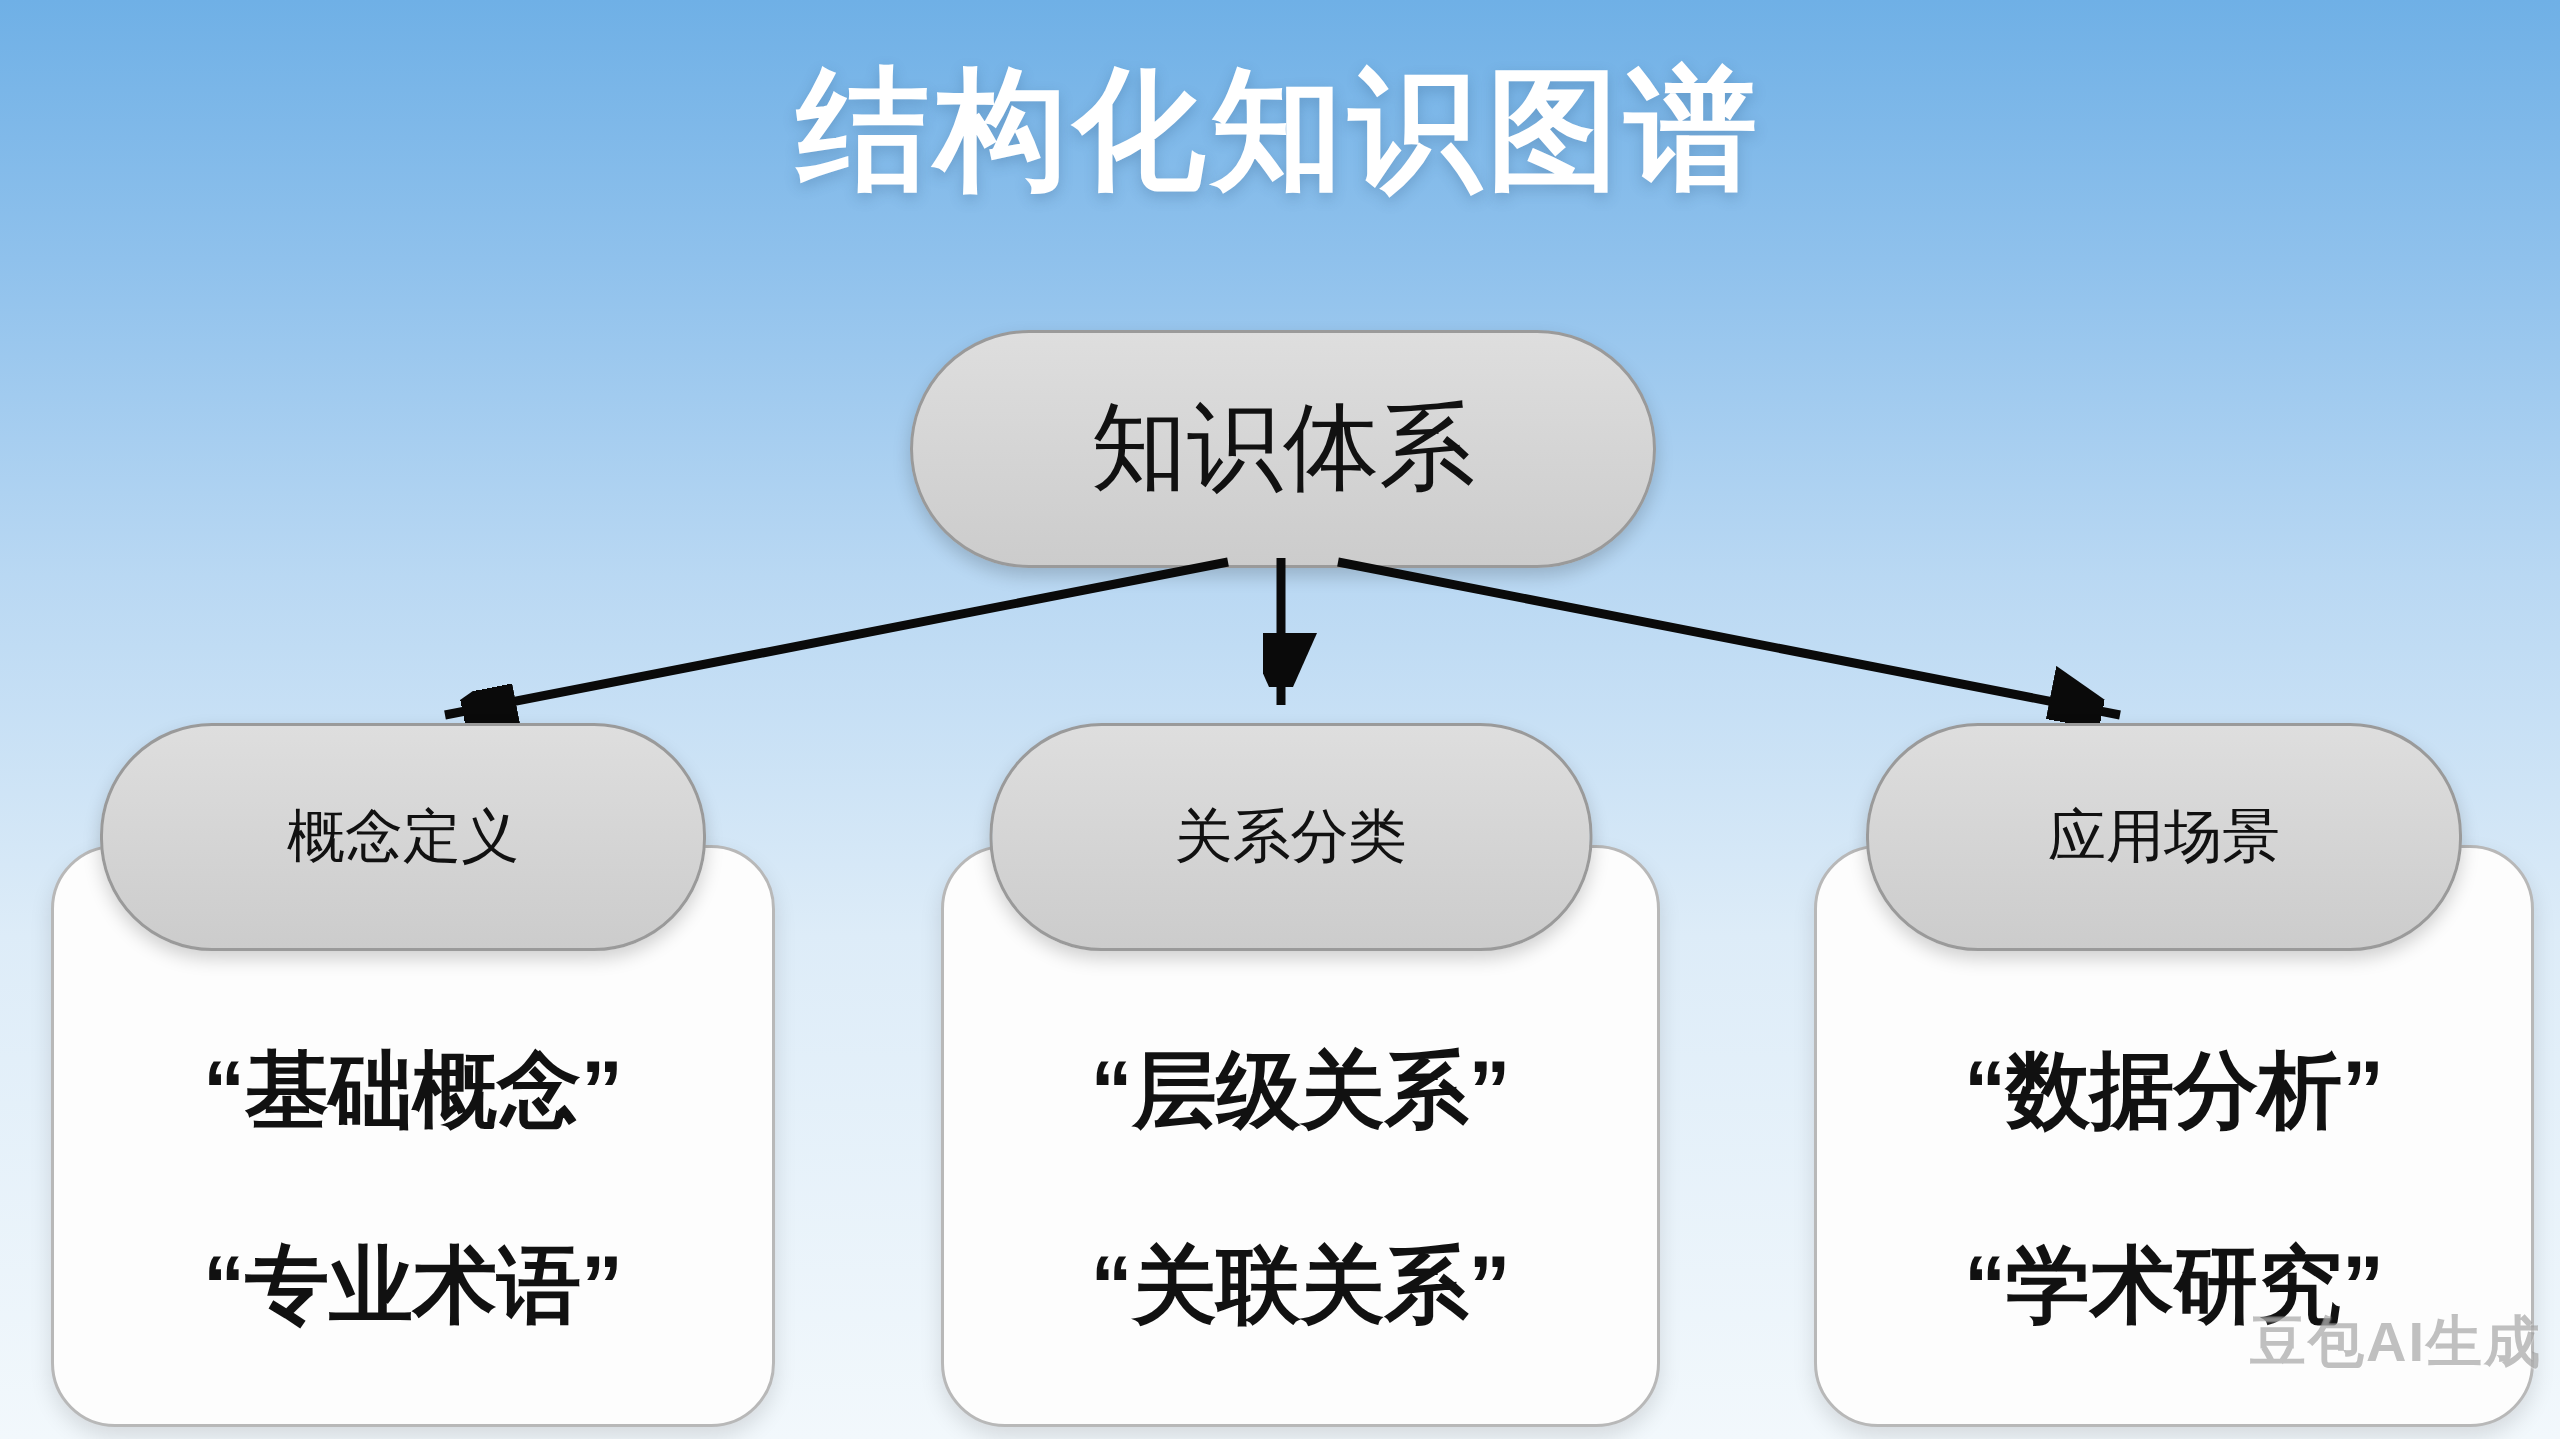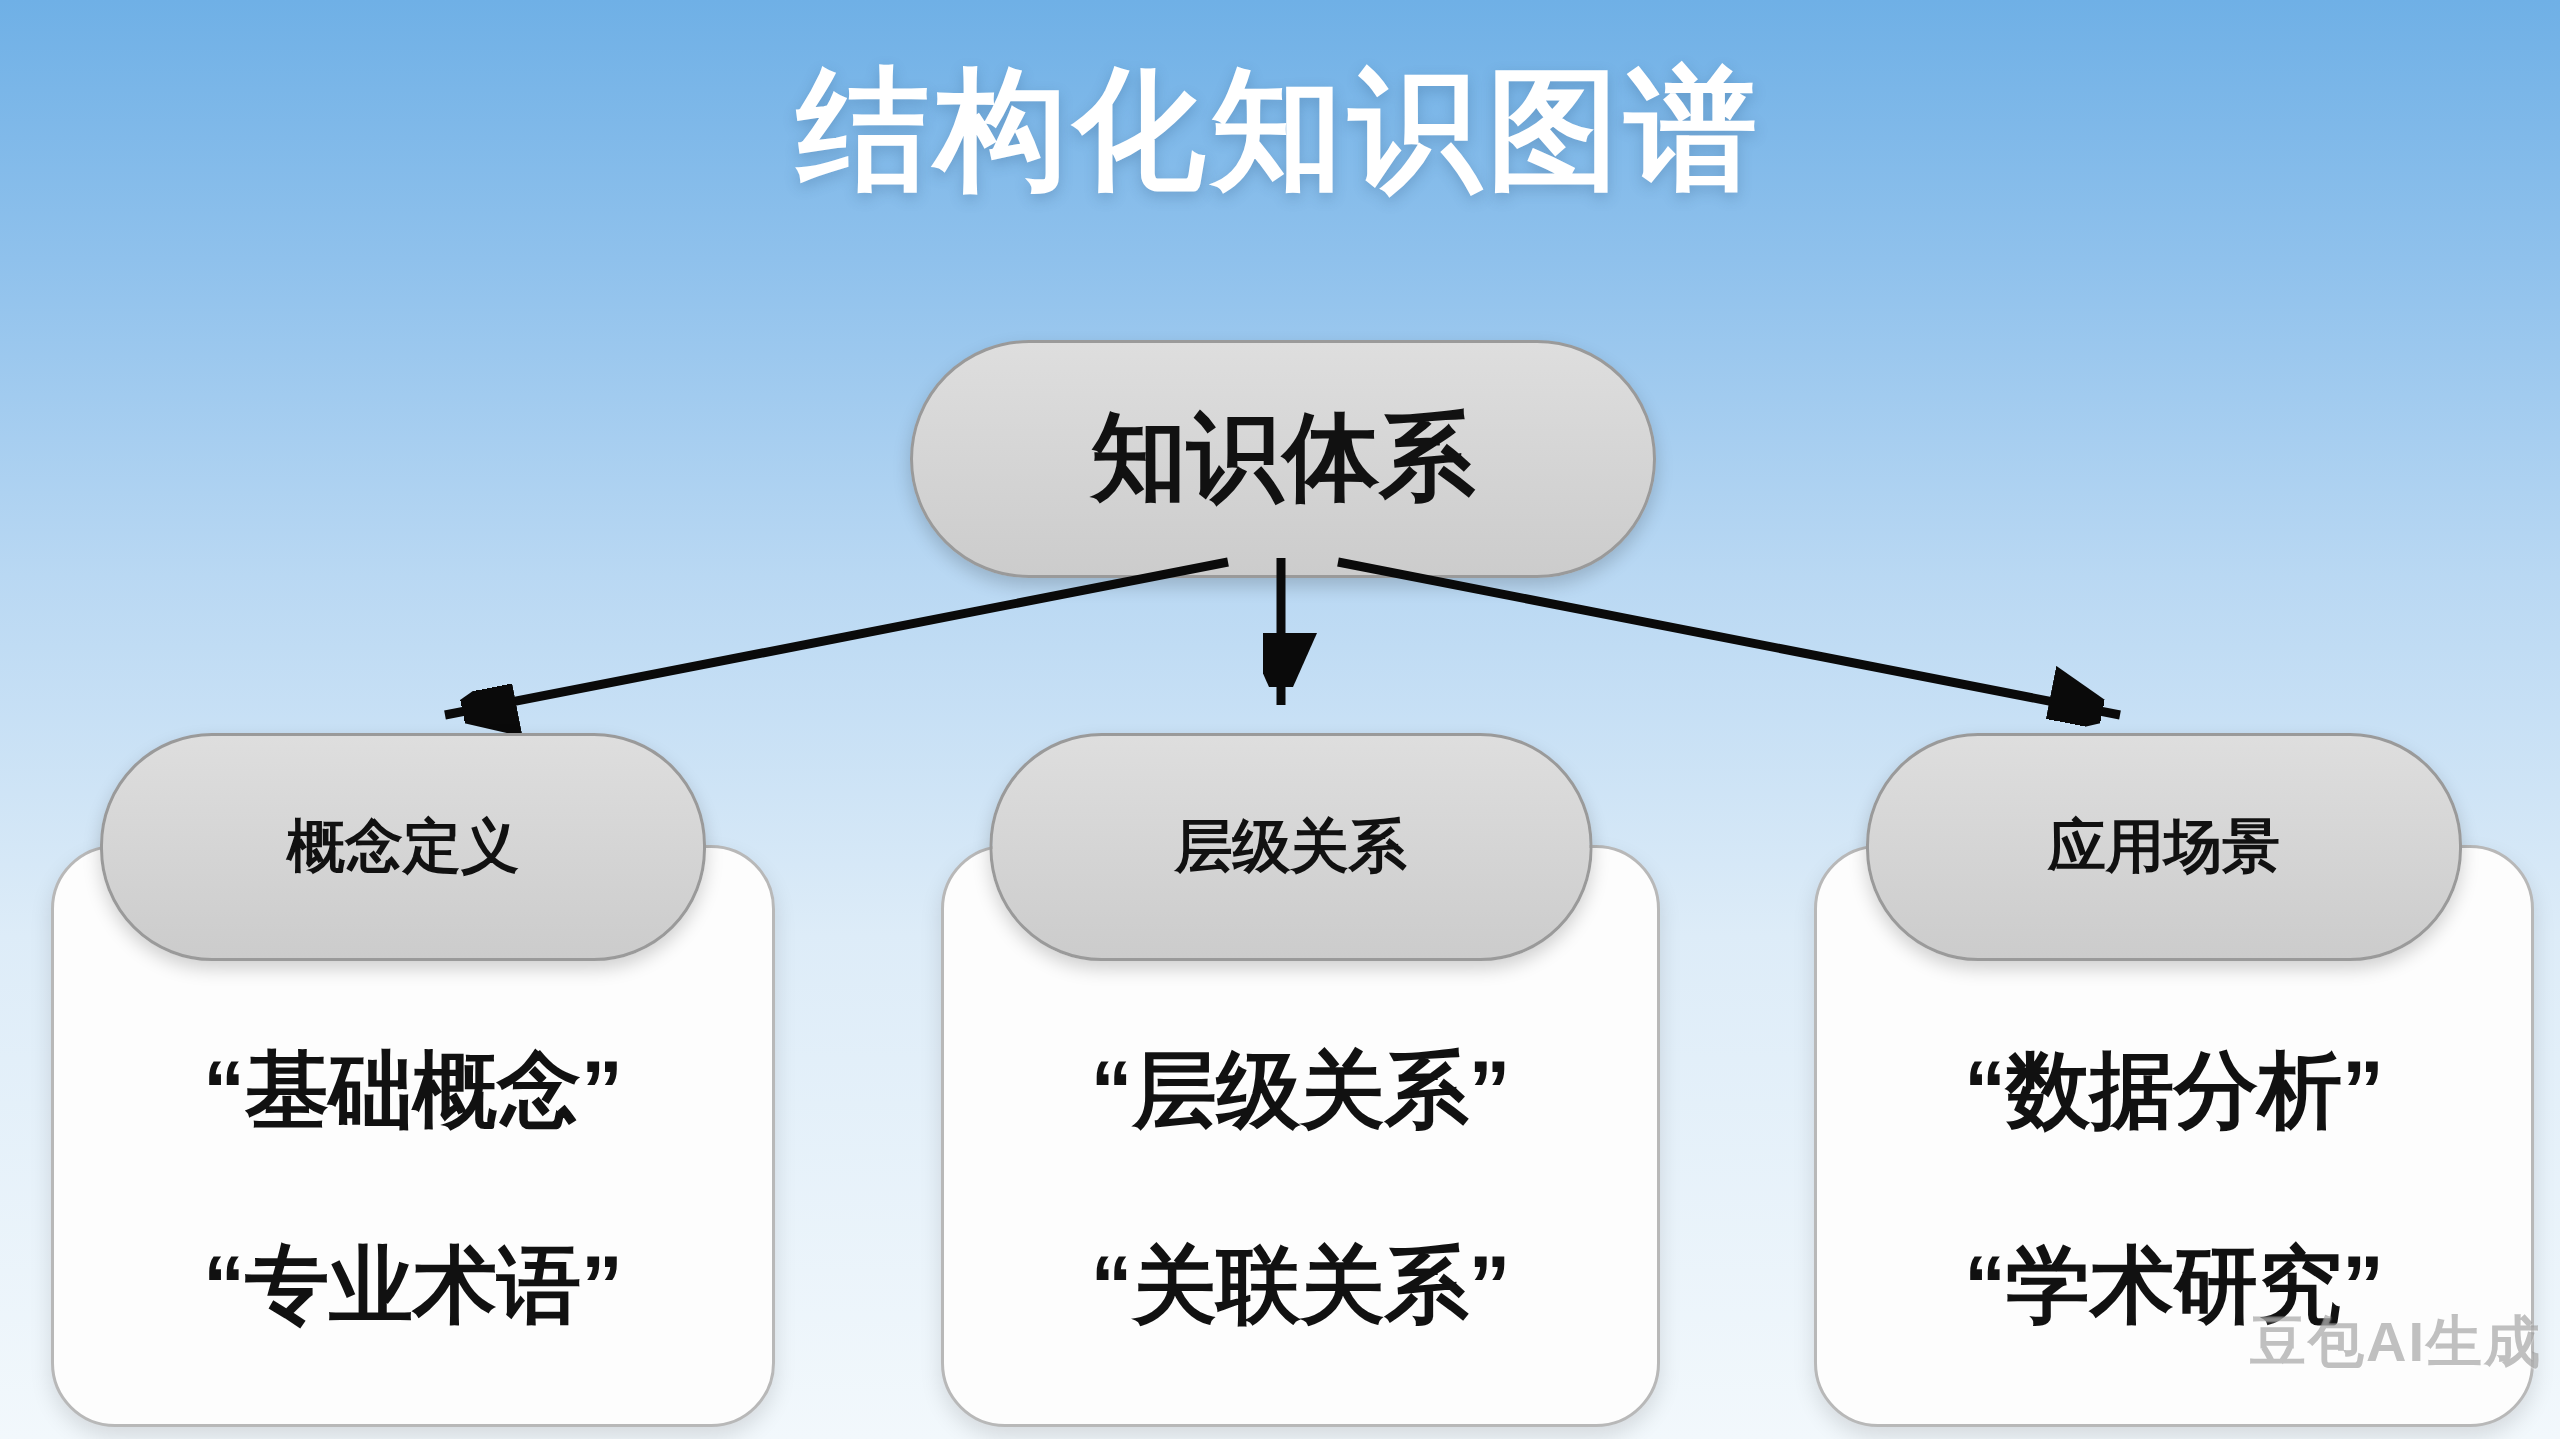--- a/index.html
+++ b/index.html
@@ -35,22 +35,21 @@
   .pill {
     position: absolute;
     background: linear-gradient(180deg, #dedede 0%, #cccccc 100%);
     border: 3px solid #9a9a9a;
     border-radius: 120px;
     box-shadow: 0 8px 18px rgba(0,0,0,0.18);
     display: flex;
     align-items: center;
     justify-content: center;
     color: #111;
-    font-weight: 700;
-    margin-top: 10px;
+    font-weight: 400;
   }
   .root-node {
     left: 910px;
     top: 330px;
     width: 740px;
     height: 232px;
     font-size: 96px;
   }
   .arrows {
     position: absolute;
@@ -146,21 +145,21 @@
       <span>概念定义</span>
     </div>
   </div>
 
   <div class="branch branch-2">
     <div class="body">
       <div class="item">“层级关系”</div>
       <div class="item">“关联关系”</div>
     </div>
     <div class="pill header">
-      <span>层级关系</span>
+      <span>关系分类</span>
     </div>
   </div>
 
   <div class="branch branch-3">
     <div class="body">
       <div class="item">“数据分析”</div>
       <div class="item">“学术研究”</div>
     </div>
     <div class="pill header">
       <span>应用场景</span>

